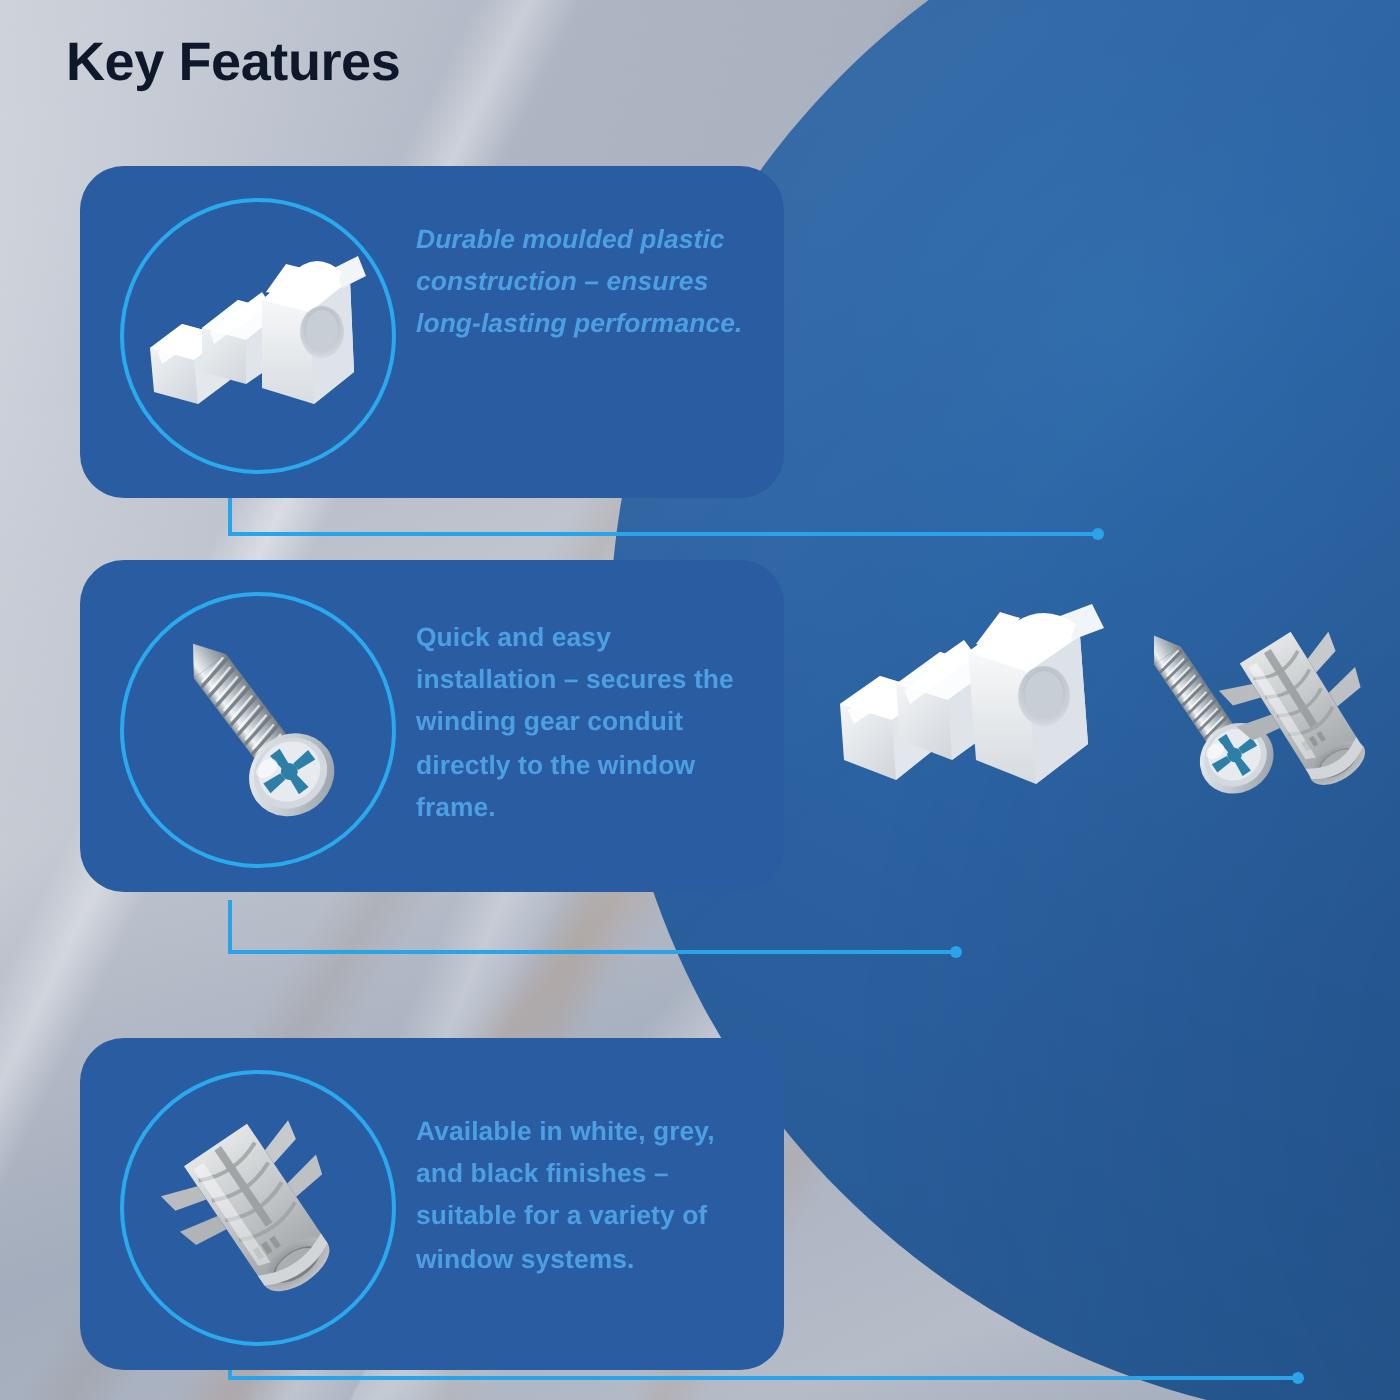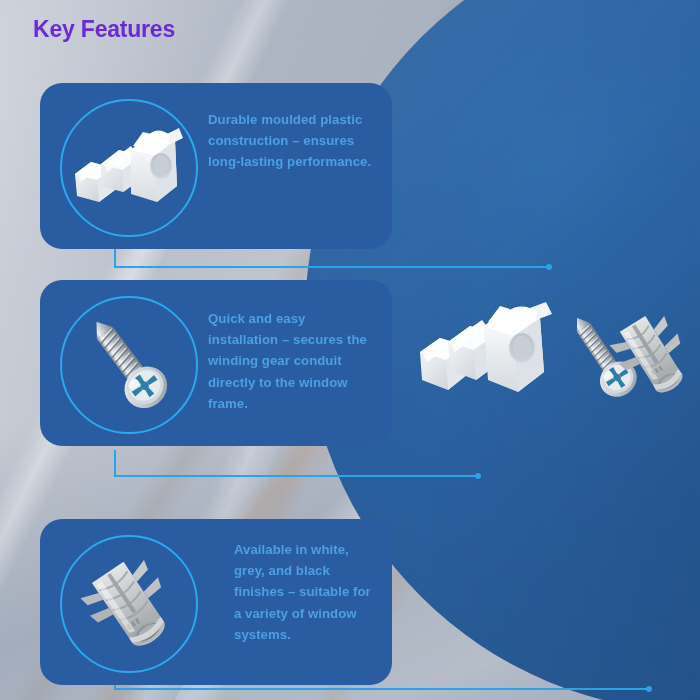--- a/index.html
+++ b/index.html
@@ -50,21 +50,21 @@
   .big-circle .sheen{
     position:absolute;inset:0;border-radius:50%;
     background:
       linear-gradient(135deg,rgba(255,255,255,.07) 0%,rgba(255,255,255,0) 38%),
       radial-gradient(ellipse at 70% 78%, rgba(10,30,60,.22) 0%, rgba(10,30,60,0) 55%);
   }
 
   
   .heading{
     position:absolute;left:33px;top:16px;
-    font-size:23px;font-weight:bold;color:#6d28d9;letter-spacing:-.2px;
+    font-size:27px;font-weight:bold;color:#0f172a;letter-spacing:-.2px;
   }
 
   
   .connector{position:absolute;}
   .connector .seg{position:absolute;background:#2aa3e8;}
   .connector .dot{position:absolute;width:6px;height:6px;border-radius:50%;background:#2aa3e8;}
 
   
   .card{
     position:absolute;left:40px;width:352px;height:166px;
@@ -77,23 +77,23 @@
     display:flex;align-items:center;justify-content:center;
   }
   .card .text{
     position:absolute;left:168px;right:14px;
     font-size:13.2px;font-weight:bold;line-height:21.2px;color:#4c9fe2;
     letter-spacing:.05px;
   }
   #card-1{top:83px;}
   #card-2{top:280px;}
   #card-3{top:519px;}
-  #card-1 .text{top:26px;}
+  #card-1 .text{top:26px;font-style:italic;}
   #card-2 .text{top:28px;}
-  #card-3 .text{top:20px;margin-left:26px;}
+  #card-3 .text{top:36px;}
 
   
   .art{display:block;}
 
   .prodgroup{position:absolute;left:418px;top:300px;width:272px;height:135px;}
 </style>
 </head>
 <body>
 
 <div class="bg">

